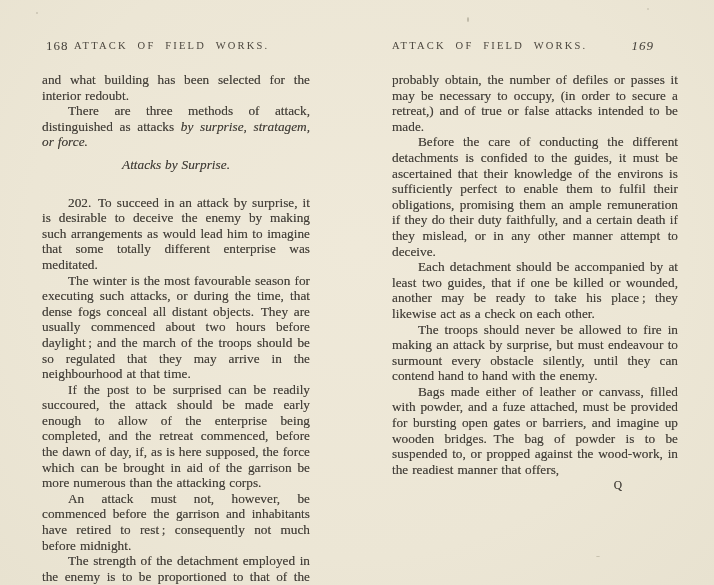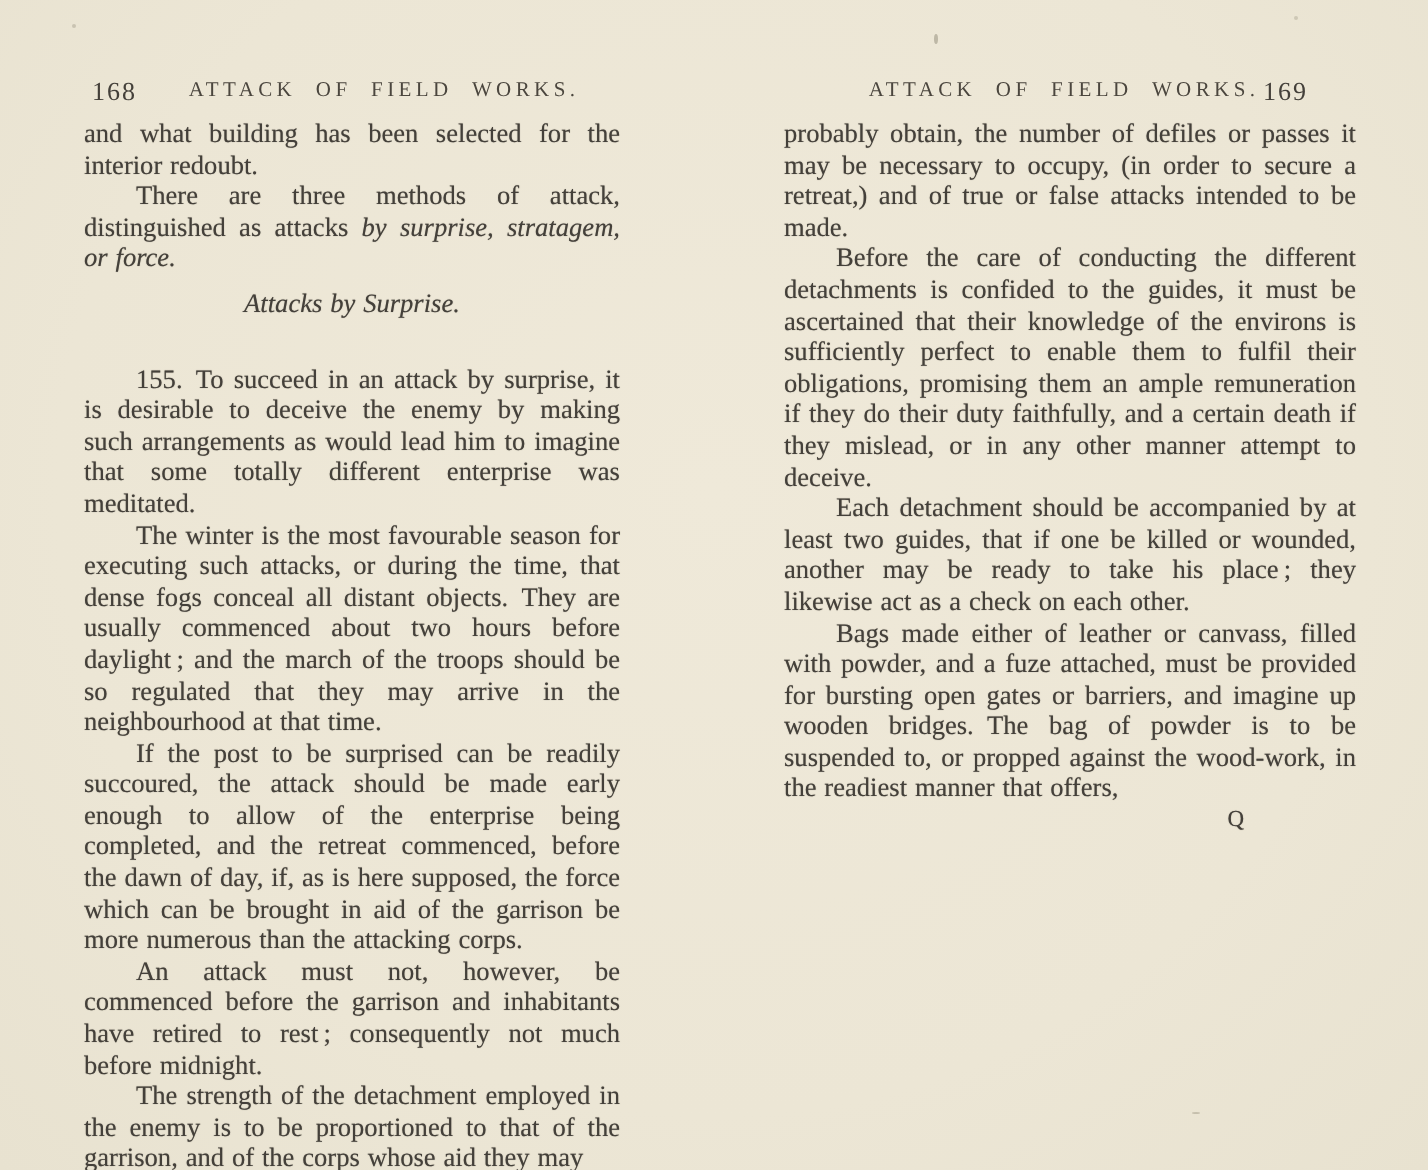--- a/index.html
+++ b/index.html
@@ -9,36 +9,36 @@
     font-family: "Liberation Serif", "DejaVu Serif", serif;
   }
   .scan {
     position: absolute; inset: 0;
     background: radial-gradient(ellipse at 50% 42%, var(--paper-hi, #efe9d9) 0%, var(--paper, #ece6d5) 65%, var(--paper-lo, #e8e2d0) 100%);
   }
   .page { position: absolute; top: 40px; }
   .page.left  { left: 42px;  width: 268px; }
   .page.right { left: 392px; width: 286px; }
 
-  .page-header { position: relative; height: 16px; margin-bottom: 3px; }
+  .page-header { position: relative; height: 16px; margin-bottom: 16px; }
   .running-title {
-    display: block; text-align: center;
+    display: block; 
     font-size: 10.5px; letter-spacing: 2.2px; word-spacing: 5px;
     color: var(--header-ink, #4b463e);
     white-space: nowrap;
   }
   .left .running-title  { padding-left: 32px; }
   .right .running-title { padding-right: 6px; }
   .page-number {
     position: absolute; top: -2px;
     font-size: 13px; letter-spacing: 1px;
     color: var(--ink, #44403a);
   }
   .left  .page-number { left: 4px; }
-  .right .page-number { right: 24px; }
+  .right .page-number { right: 24px; font-style: italic; }
 
   .text-column {
     font-size: 13.3px; line-height: 15.6px;
     text-align: justify;
     color: var(--ink, #44403a);
     word-spacing: 0.6px;
     text-shadow: 0 0 0.5px rgba(70, 64, 54, 0.55);
   }
   .para { margin: 0; text-indent: 0; }
   .para.indent { text-indent: 26px; }
@@ -68,34 +68,35 @@
 
   <section class="page left">
     <header class="page-header">
       <span class="page-number">168</span>
       <span class="running-title">ATTACK OF FIELD WORKS.</span>
     </header>
     <div class="text-column" id="left-col">
         <p class="para"><span>and what building has been selected for the interior redoubt.</span></p>
         <p class="para indent"><span>There are three methods of attack, distinguished as attacks </span><span class="italic">by surprise, stratagem, or force.</span></p>
         <div class="heading"><span class="italic">Attacks by Surprise.</span></div>
-        <p class="para indent"><span>155. To succeed in an attack by surprise, it is desirable to deceive the enemy by making such arrangements as would lead him to imagine that some totally different enterprise was meditated.</span></p>
+        <p class="para indent"><span>202. To succeed in an attack by surprise, it is desirable to deceive the enemy by making such arrangements as would lead him to imagine that some totally different enterprise was meditated.</span></p>
         <p class="para indent"><span>The winter is the most favourable season for executing such attacks, or during the time, that dense fogs conceal all distant objects. They are usually commenced about two hours before daylight ; and the march of the troops should be so regulated that they may arrive in the neighbourhood at that time.</span></p>
         <p class="para indent"><span>If the post to be surprised can be readily succoured, the attack should be made early enough to allow of the enterprise being completed, and the retreat commenced, before the dawn of day, if, as is here supposed, the force which can be brought in aid of the garrison be more numerous than the attacking corps.</span></p>
         <p class="para indent"><span>An attack must not, however, be commenced before the garrison and inhabitants have retired to rest ; consequently not much before midnight.</span></p>
         <p class="para indent"><span>The strength of the detachment employed in the enemy is to be proportioned to that of the garrison, and of the corps whose aid they may</span></p>
       </div>
   </section>
 
   <section class="page right">
     <header class="page-header">
       <span class="running-title">ATTACK OF FIELD WORKS.</span>
       <span class="page-number">169</span>
     </header>
     <div class="text-column" id="right-col">
         <p class="para"><span>probably obtain, the number of defiles or passes it may be necessary to occupy, (in order to secure a retreat,) and of true or false attacks intended to be made.</span></p>
         <p class="para indent"><span>Before the care of conducting the different detachments is confided to the guides, it must be ascertained that their knowledge of the environs is sufficiently perfect to enable them to fulfil their obligations, promising them an ample remuneration if they do their duty faithfully, and a certain death if they mislead, or in any other manner attempt to deceive.</span></p>
         <p class="para indent"><span>Each detachment should be accompanied by at least two guides, that if one be killed or wounded, another may be ready to take his place ; they likewise act as a check on each other.</span></p>
+        <p class="para indent"><span>The troops should never be allowed to fire in making an attack by surprise, but must endeavour to surmount every obstacle silently, until they can contend hand to hand with the enemy.</span></p>
         <p class="para indent"><span>Bags made either of leather or canvass, filled with powder, and a fuze attached, must be provided for bursting open gates or barriers, and imagine up wooden bridges. The bag of powder is to be suspended to, or propped against the wood-work, in the readiest manner that offers,</span></p>
       </div>
     <div class="signature-mark">Q</div>
   </section>
 </div>
 
 </body></html>

